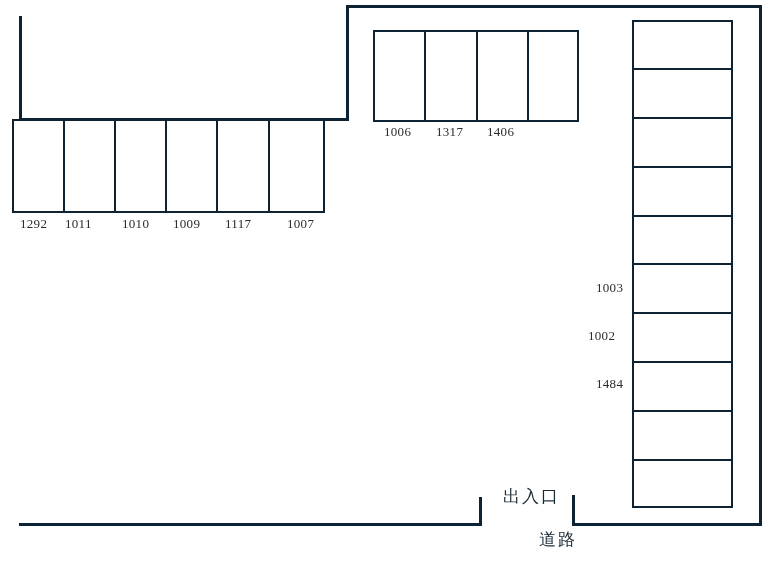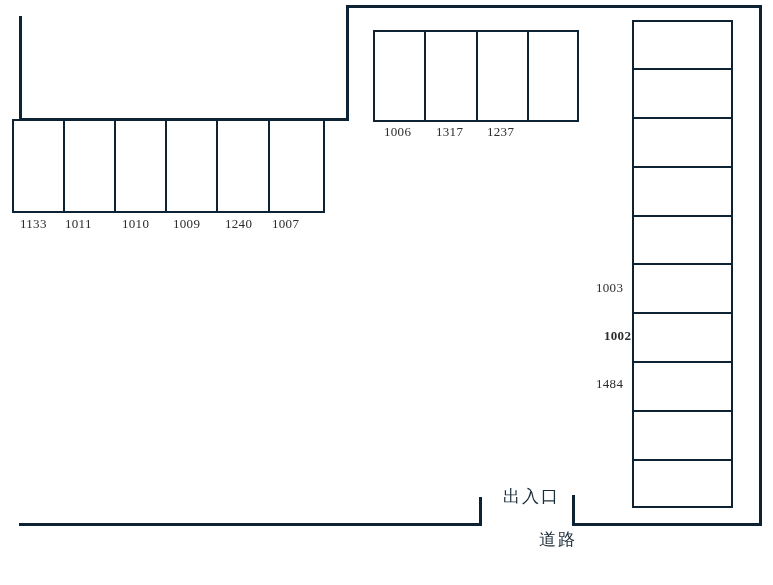--- a/index.html
+++ b/index.html
@@ -73,47 +73,47 @@
   <div class="line" style="left:572px; top:495px; width:3px; height:31px;"></div>
   <div class="line" style="left:572px; top:523px; width:190px; height:3px;"></div>
 
   <div class="cellbox" style="left:12px; top:119px; width:313px; height:94px;"></div>
   <div class="divider-v" style="left:63px; top:121px; height:90px;"></div>
   <div class="divider-v" style="left:114px; top:121px; height:90px;"></div>
   <div class="divider-v" style="left:165px; top:121px; height:90px;"></div>
   <div class="divider-v" style="left:216px; top:121px; height:90px;"></div>
   <div class="divider-v" style="left:268px; top:121px; height:90px;"></div>
 
-  <div class="slot-label" style="left:20px; top:216px;">1133</div>
+  <div class="slot-label" style="left:20px; top:216px;">1292</div>
   <div class="slot-label" style="left:65px; top:216px;">1011</div>
   <div class="slot-label" style="left:122px; top:216px;">1010</div>
   <div class="slot-label" style="left:173px; top:216px;text-align:right;">1009</div>
-  <div class="slot-label" style="left:225px; top:216px;">1240</div>
-  <div class="slot-label" style="left:272px; top:216px;">1007</div>
+  <div class="slot-label" style="left:225px; top:216px;">1117</div>
+  <div class="slot-label" style="left:287px; top:216px;">1007</div>
 
   <div class="cellbox" style="left:373px; top:30px; width:206px; height:92px;"></div>
   <div class="divider-v" style="left:424px; top:32px; height:88px;"></div>
   <div class="divider-v" style="left:476px; top:32px; height:88px;"></div>
   <div class="divider-v" style="left:527px; top:32px; height:88px;"></div>
 
   <div class="slot-label" style="left:384px; top:124px;">1006</div>
   <div class="slot-label" style="left:436px; top:124px;">1317</div>
-  <div class="slot-label" style="left:487px; top:124px;">1237</div>
+  <div class="slot-label" style="left:487px; top:124px;">1406</div>
 
   <div class="cellbox" style="left:632px; top:20px; width:101px; height:488px;"></div>
   <div class="divider-h" style="left:634px; top:68px; width:97px;"></div>
   <div class="divider-h" style="left:634px; top:117px; width:97px;"></div>
   <div class="divider-h" style="left:634px; top:166px; width:97px;"></div>
   <div class="divider-h" style="left:634px; top:215px; width:97px;"></div>
   <div class="divider-h" style="left:634px; top:263px; width:97px;"></div>
   <div class="divider-h" style="left:634px; top:312px; width:97px;"></div>
   <div class="divider-h" style="left:634px; top:361px; width:97px;"></div>
   <div class="divider-h" style="left:634px; top:410px; width:97px;"></div>
   <div class="divider-h" style="left:634px; top:459px; width:97px;"></div>
 
   <div class="slot-label" style="left:596px; top:280px;">1003</div>
-  <div class="slot-label" style="left:604px; top:328px;font-weight:bold;">1002</div>
+  <div class="slot-label" style="left:588px; top:328px;">1002</div>
   <div class="slot-label" style="left:596px; top:376px;">1484</div>
 
   <div class="cjk-label" style="left:503px; top:485px;text-align:center;">出入口</div>
   <div class="cjk-label" style="left:503px; top:528px;margin-left:36px;">道路</div>
 
 </div>
 
 </body></html>

